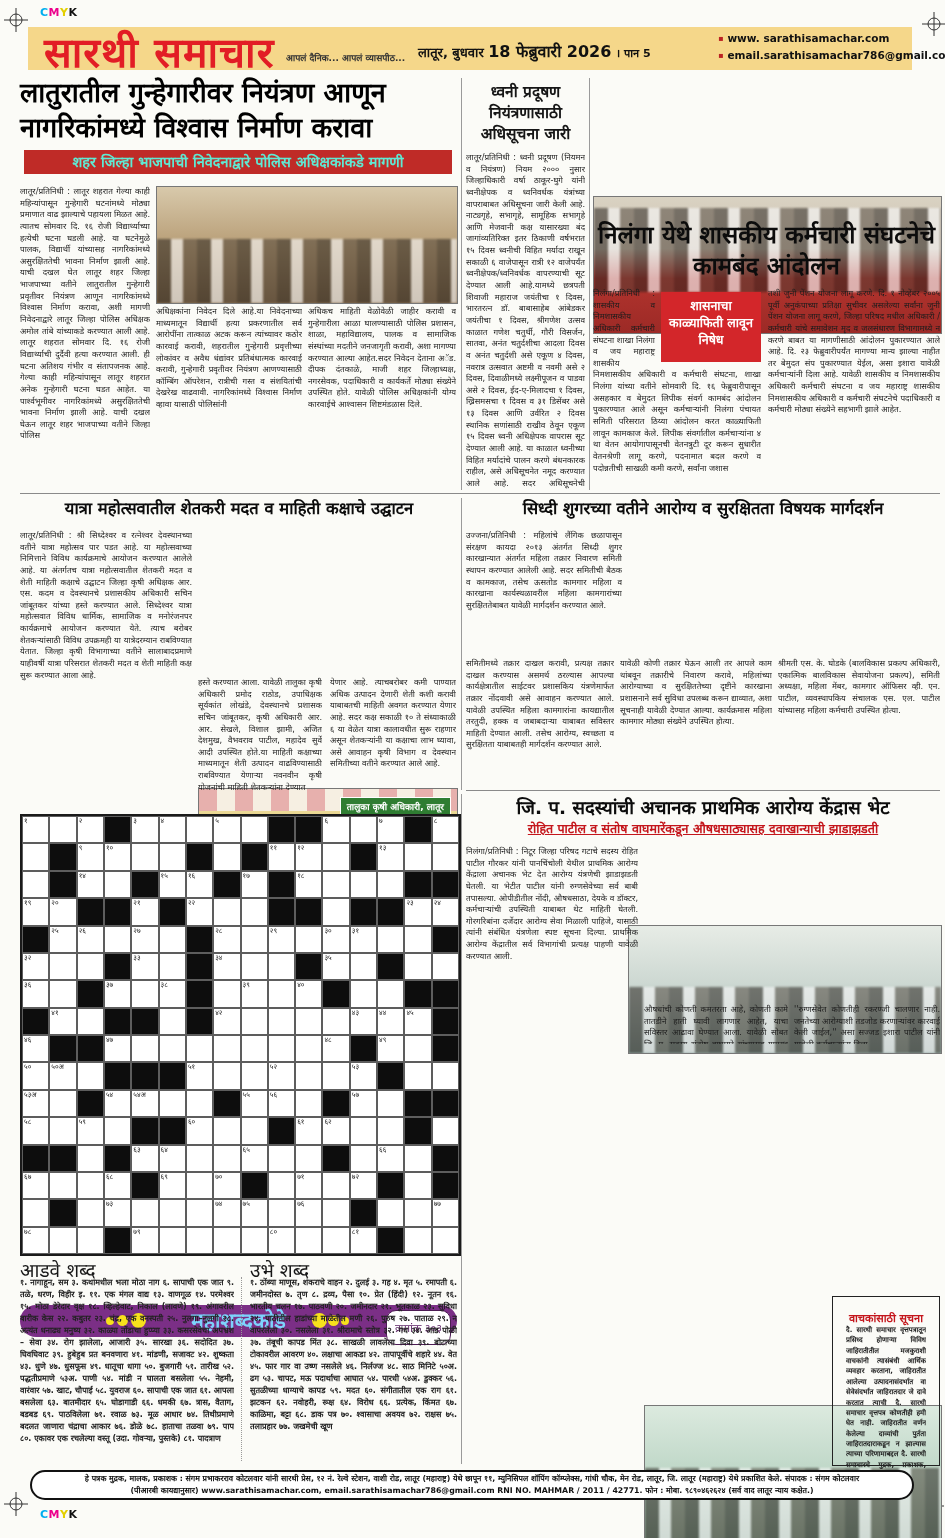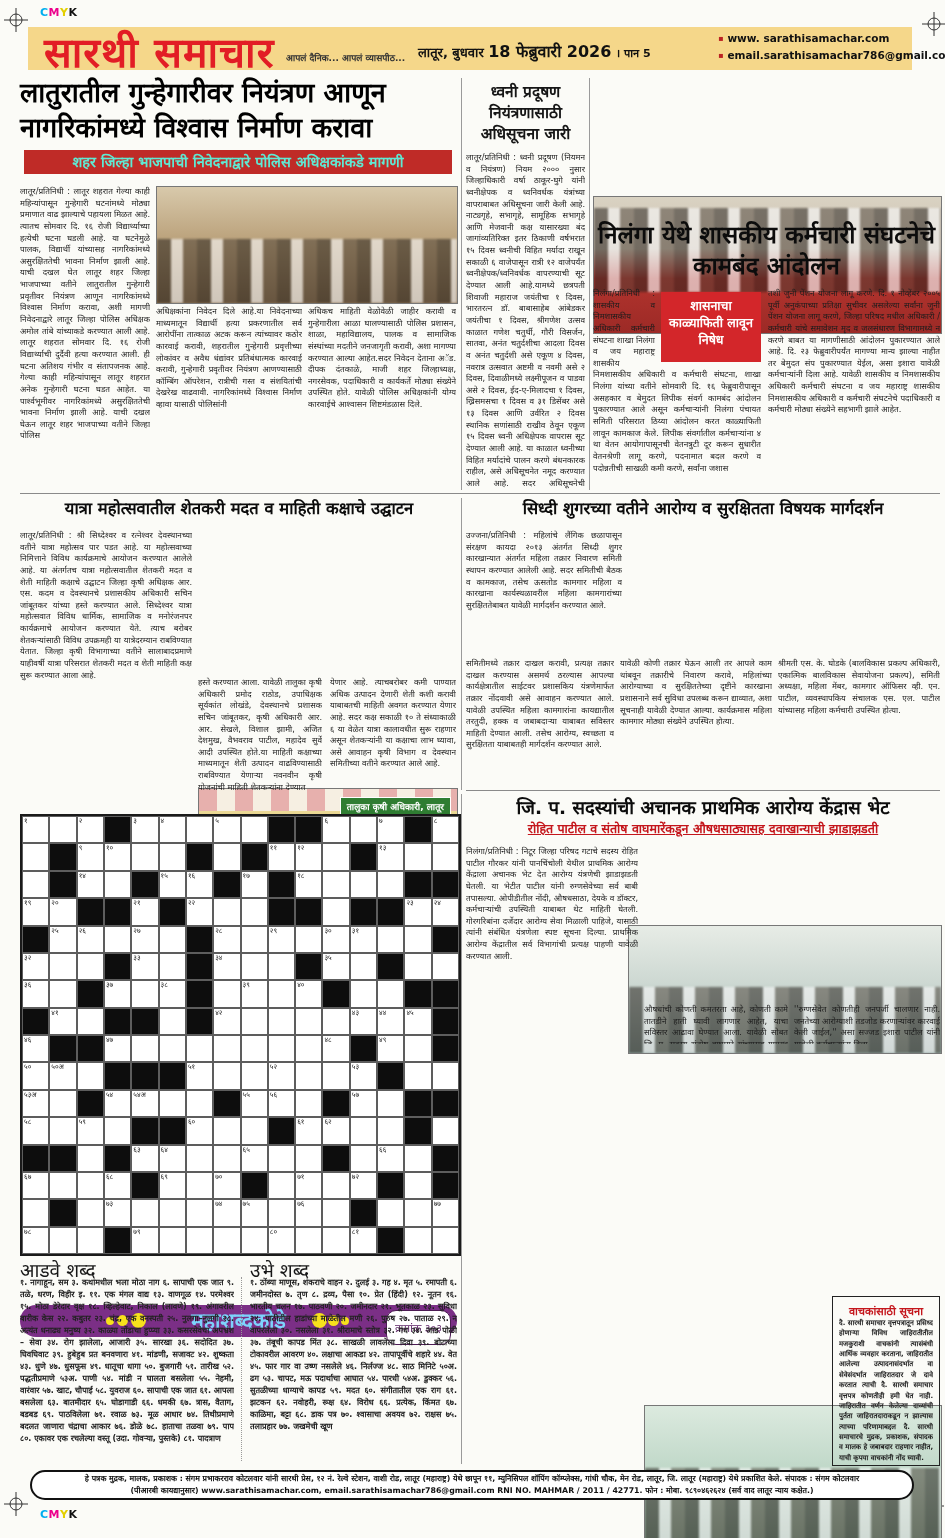--- a/index.html
+++ b/index.html
@@ -590,23 +590,23 @@
 <div class="abs vline" style="left:461px;top:794px;height:670px;"></div>
 
 <div class="abs hline" style="left:466px;top:790px;width:474px;"></div>
 <div class="abs headline-zp" style="left:466px;top:794px;width:474px;">जि. प. सदस्यांची अचानक प्राथमिक आरोग्य केंद्रास भेट</div>
 <div class="abs subhead-red" style="left:466px;top:820px;width:474px;text-decoration:underline;">रोहित पाटील व संतोष वाघमारेंकडून औषधसाठ्यासह दवाखान्याची झाडाझडती</div>
 <div class="abs body-text" style="left:466px;top:846px;width:172px;height:198px;">निलंगा/प्रतिनिधी : निटूर जिल्हा परिषद गटाचे सदस्य रोहित पाटील गौरकर यांनी पानचिंचोली येथील प्राथमिक आरोग्य केंद्राला अचानक भेट देत आरोग्य यंत्रणेची झाडाझडती घेतली. या भेटीत पाटील यांनी रुग्णसेवेच्या सर्व बाबी तपासल्या. ओपीडीतील नोंदी, औषधसाठा, देयके व डॉक्टर, कर्मचाऱ्यांची उपस्थिती याबाबत थेट माहिती घेतली. गोरगरिबांना दर्जेदार आरोग्य सेवा मिळाली पाहिजे, यासाठी त्यांनी संबंधित यंत्रणेला स्पष्ट सूचना दिल्या. प्राथमिक आरोग्य केंद्रातील सर्व विभागांची प्रत्यक्ष पाहणी यावेळी करण्यात आली.</div>
 <div class="abs photo" style="left:644px;top:846px;width:296px;height:154px;background:linear-gradient(180deg,#dcead f 0,#dceadf 0%,#bdd6c6 45%,#7e9c8a 100%);background:linear-gradient(180deg,#dceadf 0%,#bdd6c6 45%,#7e9c8a 100%);">
   <div class="crowd" style="height:60%;"></div>
 </div>
 <div class="abs body-text" style="left:644px;top:1004px;width:144px;height:40px;">औषधांची कोणती कमतरता आहे, कोणती कामे तातडीने हाती घ्यावी लागणार आहेत, याचा सविस्तर आढावा घेण्यात आला. यावेळी सोबत जि. प. सदस्य संतोष वाघमारे यांच्यासह ग्रामस्थ उपस्थित होते.</div>
-<div class="abs body-text" style="left:794px;top:1004px;width:146px;height:40px;">''रुग्णसेवेत कोणतीही जनपर्जी चालणार नाही. जनतेच्या आरोग्याशी तडजोड करणाऱ्यांवर कारवाई केली जाईल,'' असा सज्जड इशारा पाटील यांनी यावेळी कर्मचाऱ्यांना दिला.</div>
-
-<div class="abs notice-box" style="left:832px;top:1296px;width:108px;height:170px;padding:6px;box-sizing:border-box;">
+<div class="abs body-text" style="left:794px;top:1004px;width:146px;height:40px;">''रुग्णसेवेत कोणतीही रकरण्जी चालणार नाही. जनतेच्या आरोग्याशी तडजोड करणाऱ्यांवर कारवाई केली जाईल,'' असा सज्जड इशारा पाटील यांनी यावेळी कर्मचाऱ्यांना दिला.</div>
+
+<div class="abs notice-box" style="left:832px;top:1296px;width:108px;height:170px;padding:13px;box-sizing:border-box;">
   <div class="notice-title">वाचकांसाठी सूचना</div>
   <div class="notice-body" style="height:145px;overflow:hidden;">दै. सारथी समाचार वृत्तपत्रातून प्रसिध्द होणाऱ्या विविध जाहिरातीतील मजकुराशी वाचकांनी त्यासंबंधी आर्थिक व्यवहार करताना, जाहिरातीत आलेल्या उत्पादनासंदर्भात वा सेवेसंदर्भात जाहिरातदार जे दावे करतात त्याची दै. सारथी समाचार वृत्तपत्र कोणतीही हमी घेत नाही. जाहिरातीत वर्णन केलेल्या दाव्यांची पुर्तता जाहिरातदाराकडून न झाल्यास त्याच्या परिणामाबद्दल दै. सारथी समाचारचे मुद्रक, प्रकाशक, संपादक व मालक हे जबाबदार राहणार नाहीत, याची कृपया वाचकांनी नोंद घ्यावी.</div>
 </div>
 
 <div class="abs footer-box" style="left:30px;top:1470px;width:884px;height:30px;padding:1px 6px;box-sizing:border-box;border-radius:15px;">
   <div class="footer-line" style="white-space:nowrap;overflow:hidden;">हे पत्रक मुद्रक, मालक, प्रकाशक : संगम प्रभाकरराव कोटलवार यांनी सारथी प्रेस, १२ नं. रेल्वे स्टेशन, वाशी रोड, लातूर (महाराष्ट्र) येथे छापून ११, म्युनिसिपल शॉपिंग कॉम्प्लेक्स, गांधी चौक, मेन रोड, लातूर, जि. लातूर (महाराष्ट्र) येथे प्रकाशित केले. संपादक : संगम कोटलवार</div>
   <div class="footer-line" style="white-space:nowrap;overflow:hidden;">(पीआरबी कायद्यानुसार) www.sarathisamachar.com, email.sarathisamachar786@gmail.com RNI NO. MAHMAR / 2011 / 42771. फोन : मोबा. ९८९०४६२६२४ (सर्व वाद लातूर न्याय कक्षेत.)</div>
 </div>
 
 </body></html>

